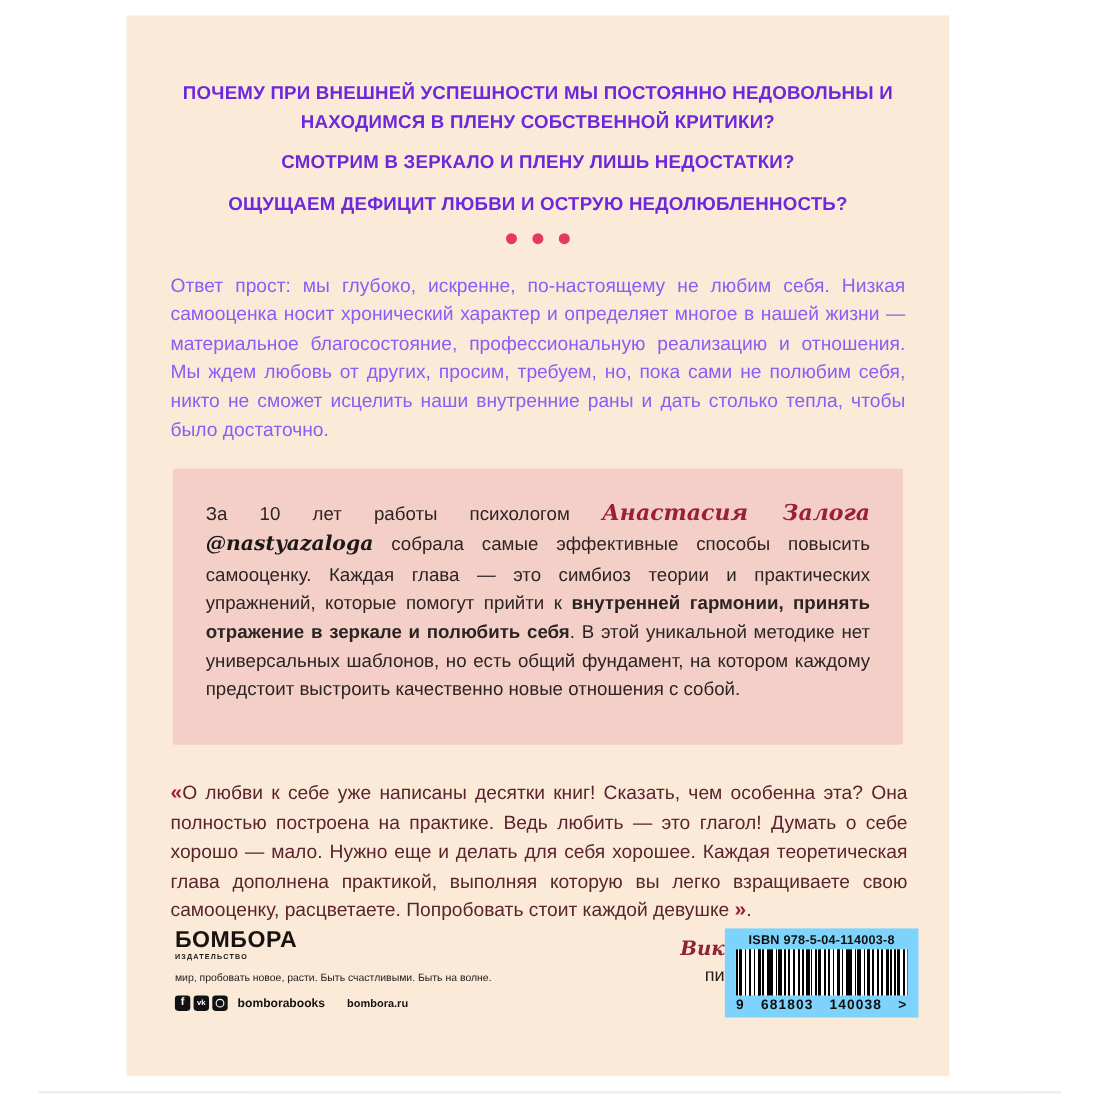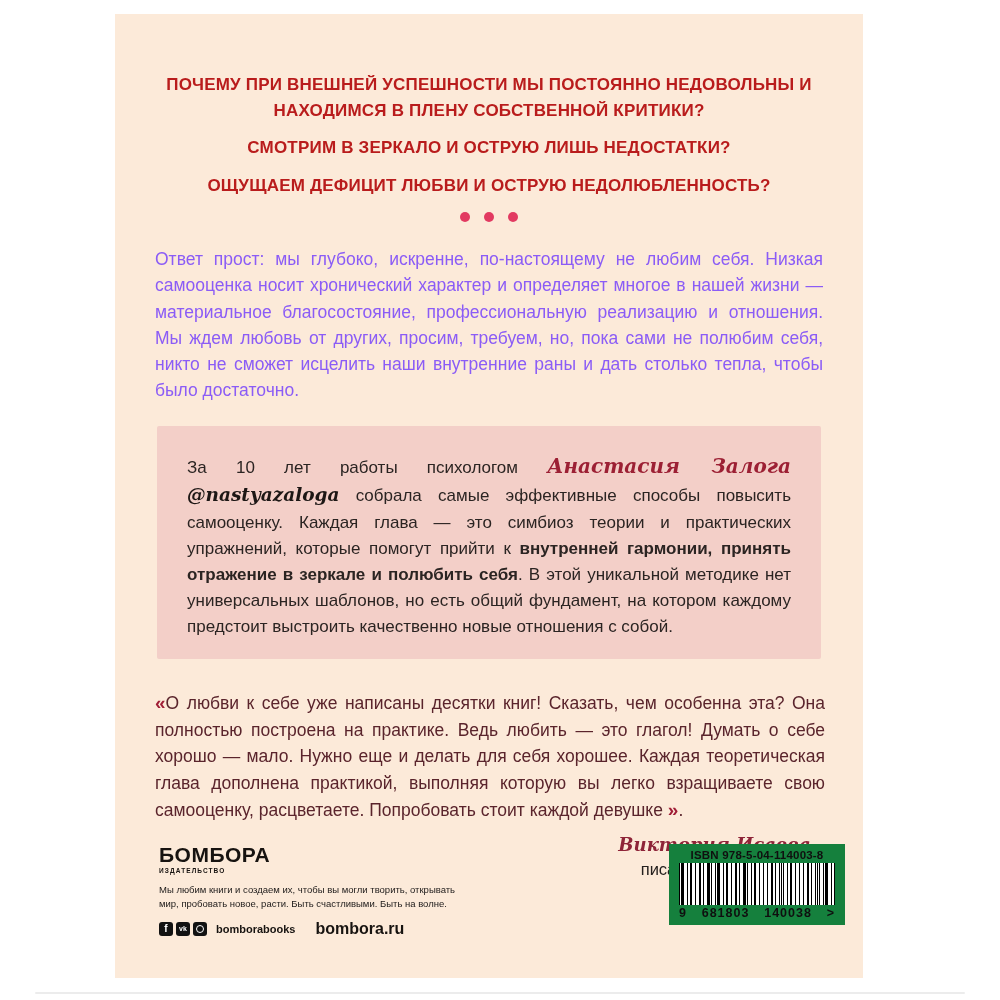--- a/index.html
+++ b/index.html
@@ -6,81 +6,81 @@
   body{
     width:1000px;height:1000px;background:#ffffff;position:relative;
     font-family:"Liberation Sans", sans-serif;
     -webkit-font-smoothing:antialiased;
   }
   .cover{
     position:absolute;left:115px;top:14px;width:748px;height:964px;
     background:#fcead9;overflow:hidden;
   }
   
-  .questions{margin:58px 42px 0;text-align:center;color:#b91c1c;font-weight:bold;
+  .questions{margin:58px 42px 0;text-align:center;color:#6d28d9;font-weight:bold;
     font-size:17px;line-height:1.5;letter-spacing:.2px;}
   .questions p{margin:0 0 12px;}
   
   .dots{text-align:center;margin-top:14px;line-height:0;}
   .dot{display:inline-block;width:10px;height:10px;border-radius:50%;background:#e23a61;margin:0 5px;}
   
   .intro{margin:24px 40px 0;font-size:17.5px;line-height:1.5;color:#8b5cf6;text-align:justify;}
   
-  .box{margin:22px 42px 0;background:#f3cfc8;padding:25px 30px 18px;border-radius:2px;}
+  .box{margin:22px 42px 0;background:#f3cfc8;padding:25px 30px 36px;border-radius:2px;}
   .box-text{margin:0;font-size:17px;line-height:1.54;color:#2b2422;text-align:justify;}
   .author-name{font-family:"DejaVu Serif", serif;font-style:italic;font-weight:bold;
     color:#9c2034;font-size:20px;}
   .author-handle{font-family:"DejaVu Serif", serif;font-style:italic;font-weight:bold;
     color:#1d1715;font-size:18.5px;}
   .box-bold{font-weight:bold;}
   
   .review{margin:30px 38px 0 40px;font-size:17.5px;line-height:1.5;color:#5a242c;text-align:justify;}
   .guillemet{color:#a01d36;font-weight:bold;font-size:19px;}
   
   .reviewer{margin-top:9px;padding-right:46px;text-align:right;}
   .reviewer-name{font-family:"DejaVu Serif", serif;font-style:italic;font-weight:bold;
     color:#8e2438;font-size:18px;line-height:1.35;}
   .reviewer-role,.reviewer-handle{font-size:16.5px;color:#25201e;line-height:1.35;}
   
   .bottom{position:absolute;left:0;right:0;top:830px;display:flex;
-    justify-content:space-between;align-items:flex-start;padding:0 18px 0 44px;box-sizing:border-box;}
+    justify-content:space-between;align-items:flex-start;padding:0 28px 0 44px;box-sizing:border-box;}
   .publisher{width:440px;color:#171310;}
   .publisher-name{font-size:21px;font-weight:800;letter-spacing:.5px;line-height:1;}
   .publisher-sub{font-size:6.5px;font-weight:bold;letter-spacing:1.1px;margin-top:2px;}
   .publisher-desc{margin-top:9px;font-size:9.5px;line-height:1.5;color:#1d1a19;font-weight:500;}
   .social-row{margin-top:8px;display:flex;align-items:center;}
   .icons{display:flex;gap:3px;}
   .s-icon{width:14px;height:14px;background:#121212;border-radius:3px;color:#fff;
     display:flex;align-items:center;justify-content:center;font-weight:bold;}
   .fb-glyph{font-size:10px;line-height:1;}
   .vk-glyph{font-size:7px;line-height:1;letter-spacing:0;}
   .ig-lens{width:6px;height:6px;border:1.4px solid #fff;border-radius:50%;display:block;}
   .social-handle{font-size:11px;font-weight:bold;color:#171310;margin-left:9px;}
-  .social-site{font-size:16px;font-weight:bold;color:#171310;margin-left:20px;}
+  .social-site{font-size:10px;font-weight:bold;color:#171310;margin-left:20px;}
   
-  .barcode-box{background:#15803d;padding:5px 10px 5px;width:156px;text-align:center;}
+  .barcode-box{background:#7dd3fc;padding:5px 10px 5px;width:156px;text-align:center;}
   .isbn{font-size:11.5px;font-weight:bold;color:#0f0f0f;letter-spacing:.2px;white-space:nowrap;}
   .bars{height:42px;margin-top:2px;background-color:#fff;
     background-image:
       repeating-linear-gradient(90deg,#000 0 1.5px,rgba(0,0,0,0) 1.5px 4px),
       repeating-linear-gradient(90deg,rgba(0,0,0,0) 0 2.5px,#000 2.5px 4.5px,rgba(0,0,0,0) 4.5px 9px);}
   .ean{display:flex;justify-content:space-between;margin-top:1px;
     font-size:12.5px;font-weight:bold;color:#0f0f0f;letter-spacing:1px;}
   
   .page-edge{position:absolute;left:35px;right:35px;top:992px;height:2px;
     background:#ececec;border-radius:2px;}
 </style>
 </head>
 <body>
 
 <div class="cover">
 
   <div class="questions">
     <p>ПОЧЕМУ ПРИ ВНЕШНЕЙ УСПЕШНОСТИ МЫ ПОСТОЯННО НЕДОВОЛЬНЫ И НАХОДИМСЯ В ПЛЕНУ СОБСТВЕННОЙ КРИТИКИ?</p>
-    <p>СМОТРИМ В ЗЕРКАЛО И ОСТРУЮ ЛИШЬ НЕДОСТАТКИ?</p>
+    <p>СМОТРИМ В ЗЕРКАЛО И ПЛЕНУ ЛИШЬ НЕДОСТАТКИ?</p>
     <p>ОЩУЩАЕМ ДЕФИЦИТ ЛЮБВИ И ОСТРУЮ НЕДОЛЮБЛЕННОСТЬ?</p>
   </div>
 
   <div class="dots">
     <span class="dot"></span>
     <span class="dot"></span>
     <span class="dot"></span>
   </div>
 
   <p class="intro">Ответ прост: мы глубоко, искренне, по-настоящему не любим себя. Низкая самооценка носит хронический характер и определяет многое в нашей жизни — материальное благосостояние, профессиональную реализацию и отношения. Мы ждем любовь от других, просим, требуем, но, пока сами не полюбим себя, никто не сможет исцелить наши внутренние раны и дать столько тепла, чтобы было достаточно.</p>
@@ -95,21 +95,20 @@
     <div class="reviewer-name">Виктория Исаева,</div>
     <div class="reviewer-role">писатель, видеоблогер</div>
   </div>
 
   <div class="bottom">
 
     <div class="publisher">
       <div class="publisher-name">БОМБОРА</div>
       <div class="publisher-sub">ИЗДАТЕЛЬСТВО</div>
       <div class="publisher-desc">
-        <div>Мы любим книги и создаем их, чтобы вы могли творить, открывать</div>
         <div>мир, пробовать новое, расти. Быть счастливыми. Быть на волне.</div>
       </div>
       <div class="social-row">
         <span class="icons">
           <span class="s-icon">
               <span class="fb-glyph">f</span>
             </span>
           <span class="s-icon">
               <span class="vk-glyph">vk</span>
             </span>

